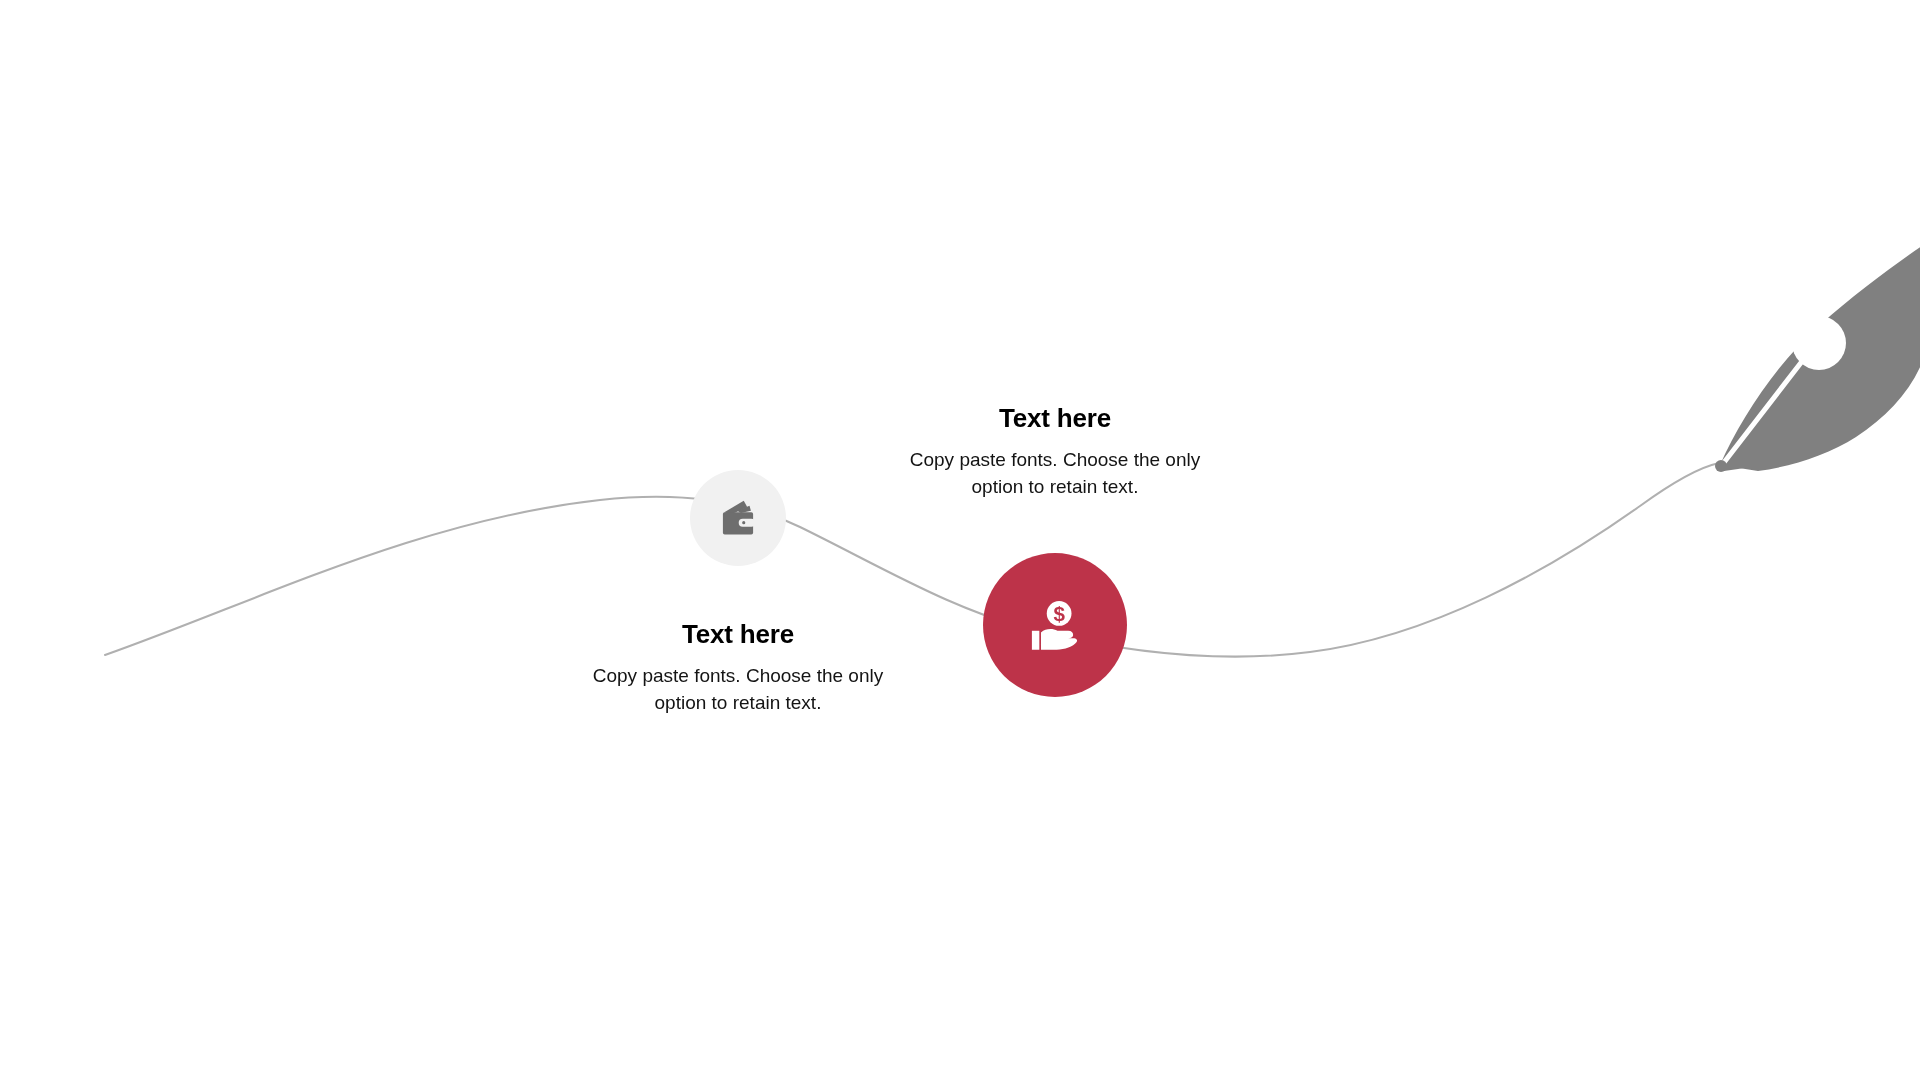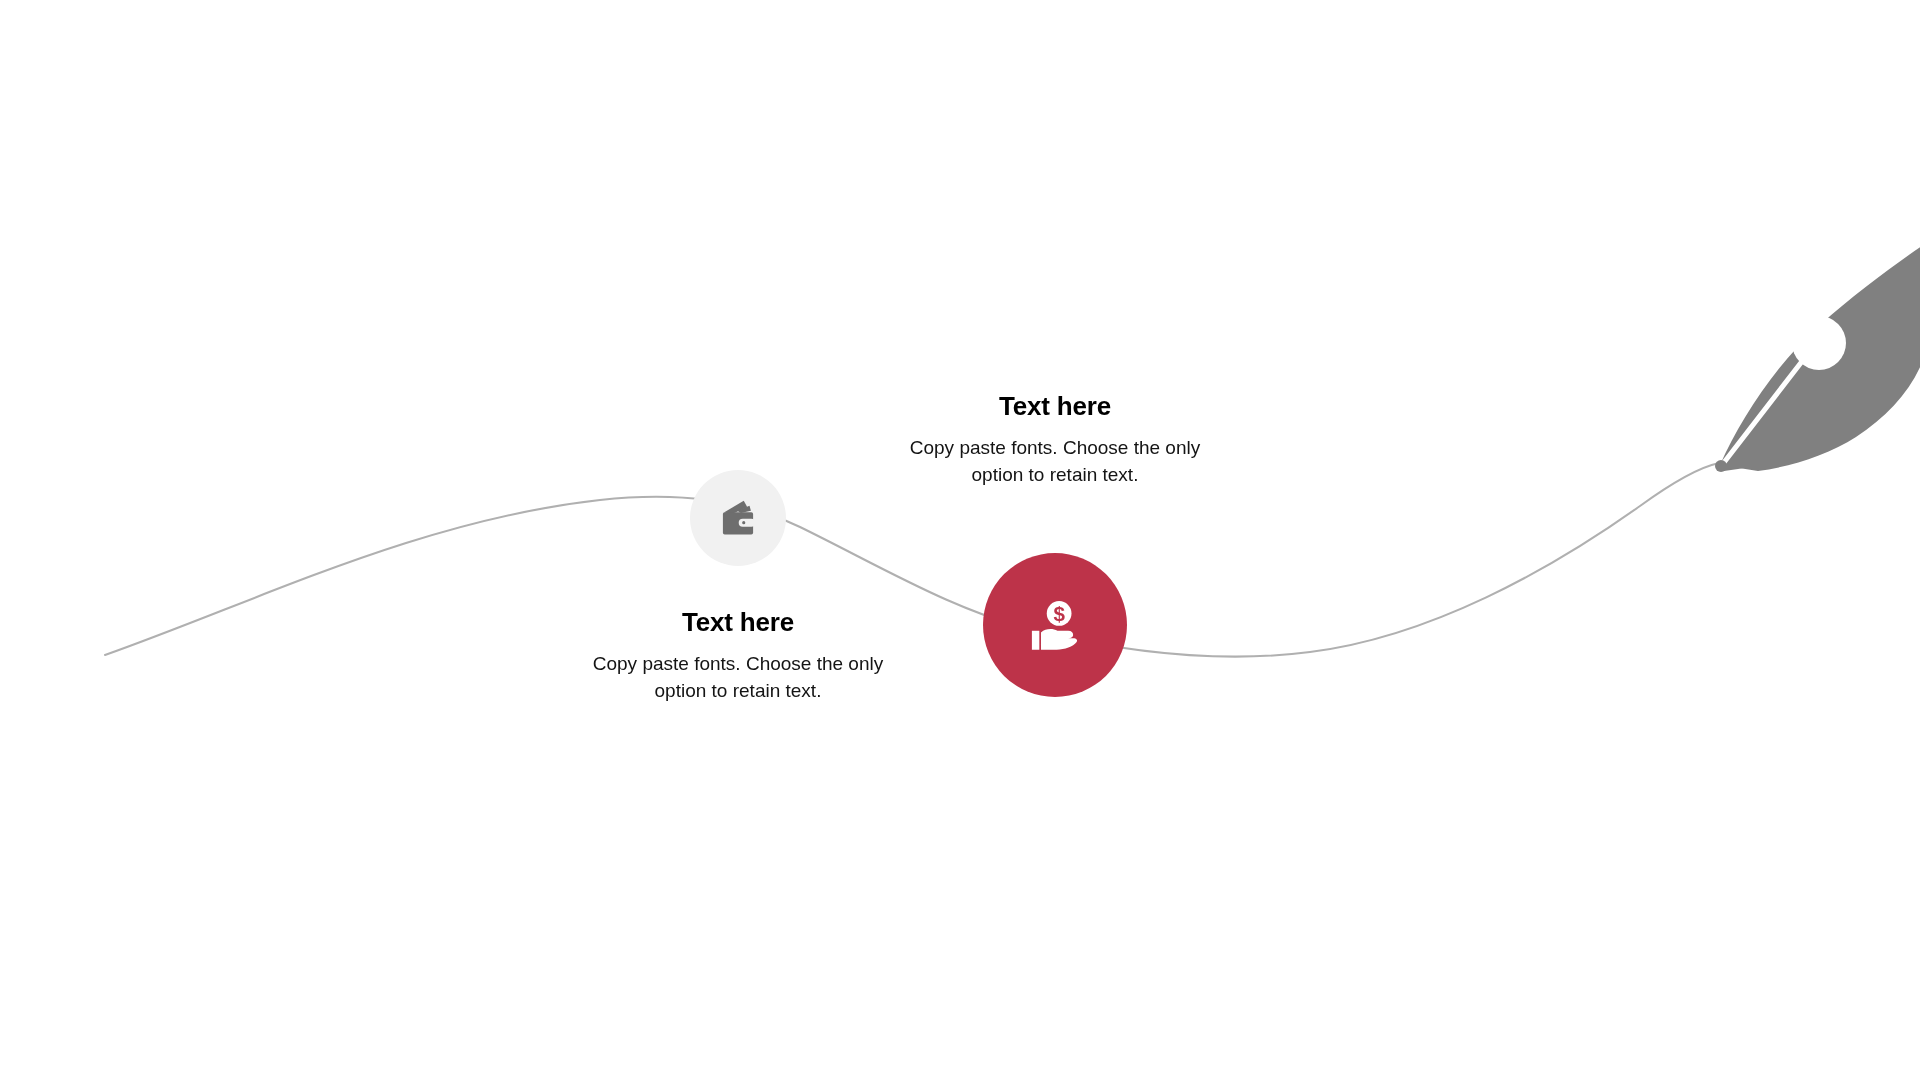--- a/index.html
+++ b/index.html
@@ -91,21 +91,21 @@
     left: 588px;
     top: 608px;
     width: 300px;
   }
 
   .block-title {
     font-size: 26px;
     font-weight: bold;
     color: #000000;
     line-height: 1.15;
-    margin: 0 0 12px 0;
+    margin: 12px 0 12px 0;
     letter-spacing: -0.2px;
   }
 
   .block-body {
     font-size: 19px;
     font-weight: normal;
     color: #141414;
     line-height: 1.45;
     margin: 0;
   }

